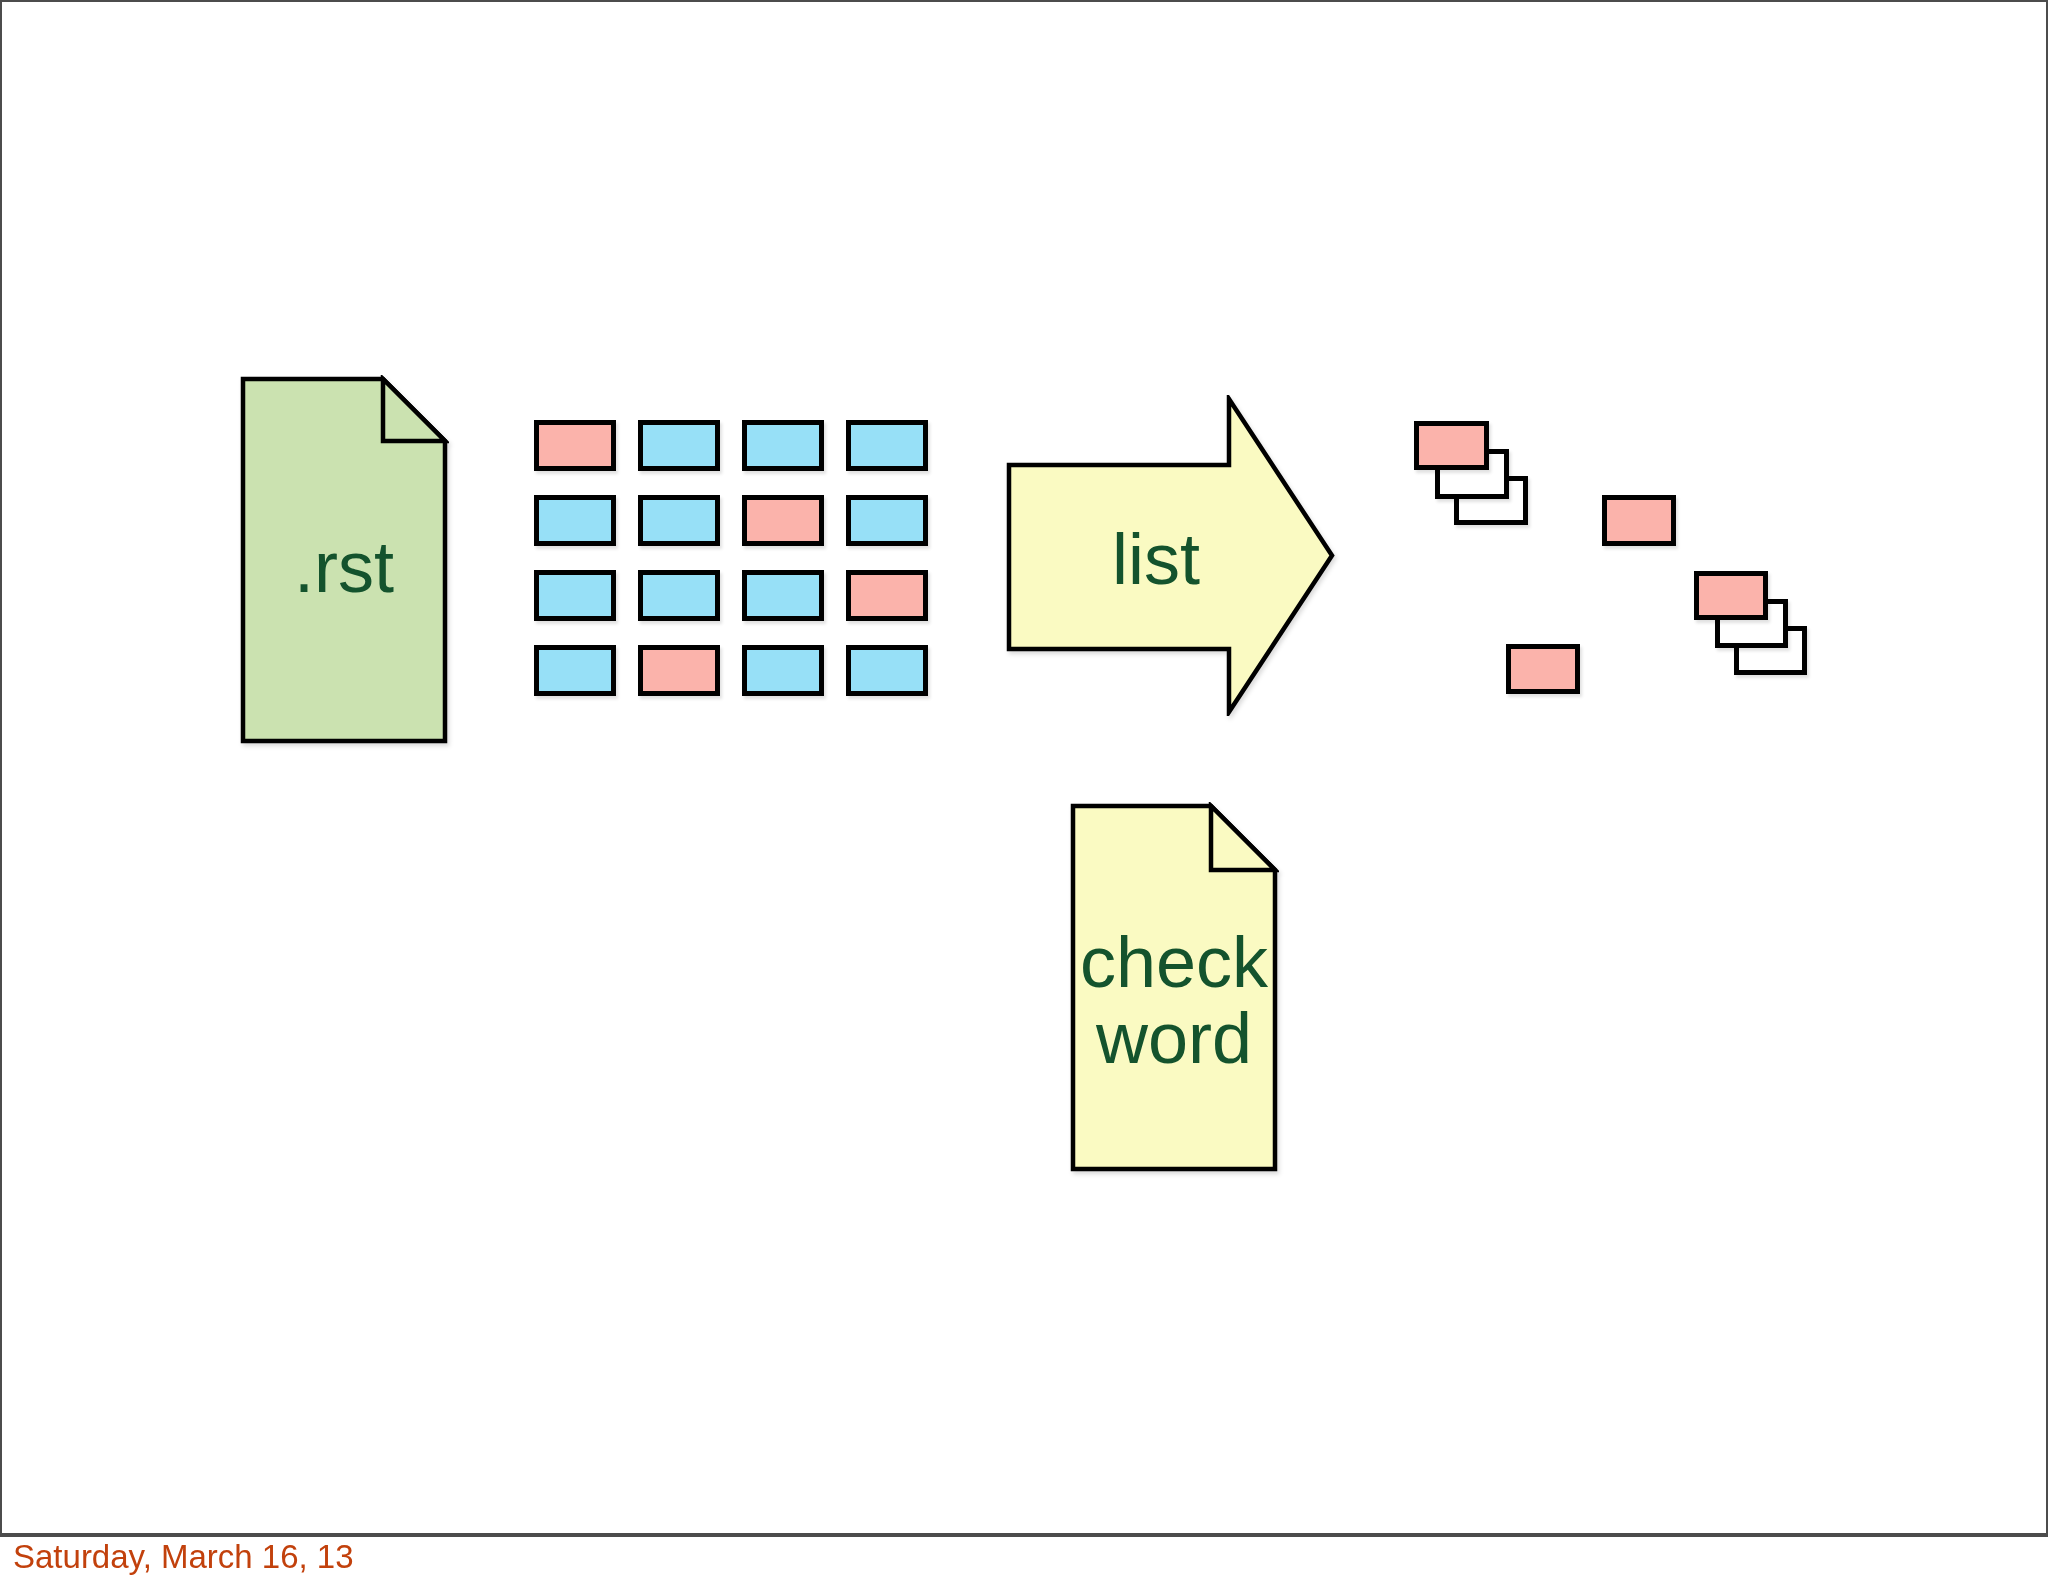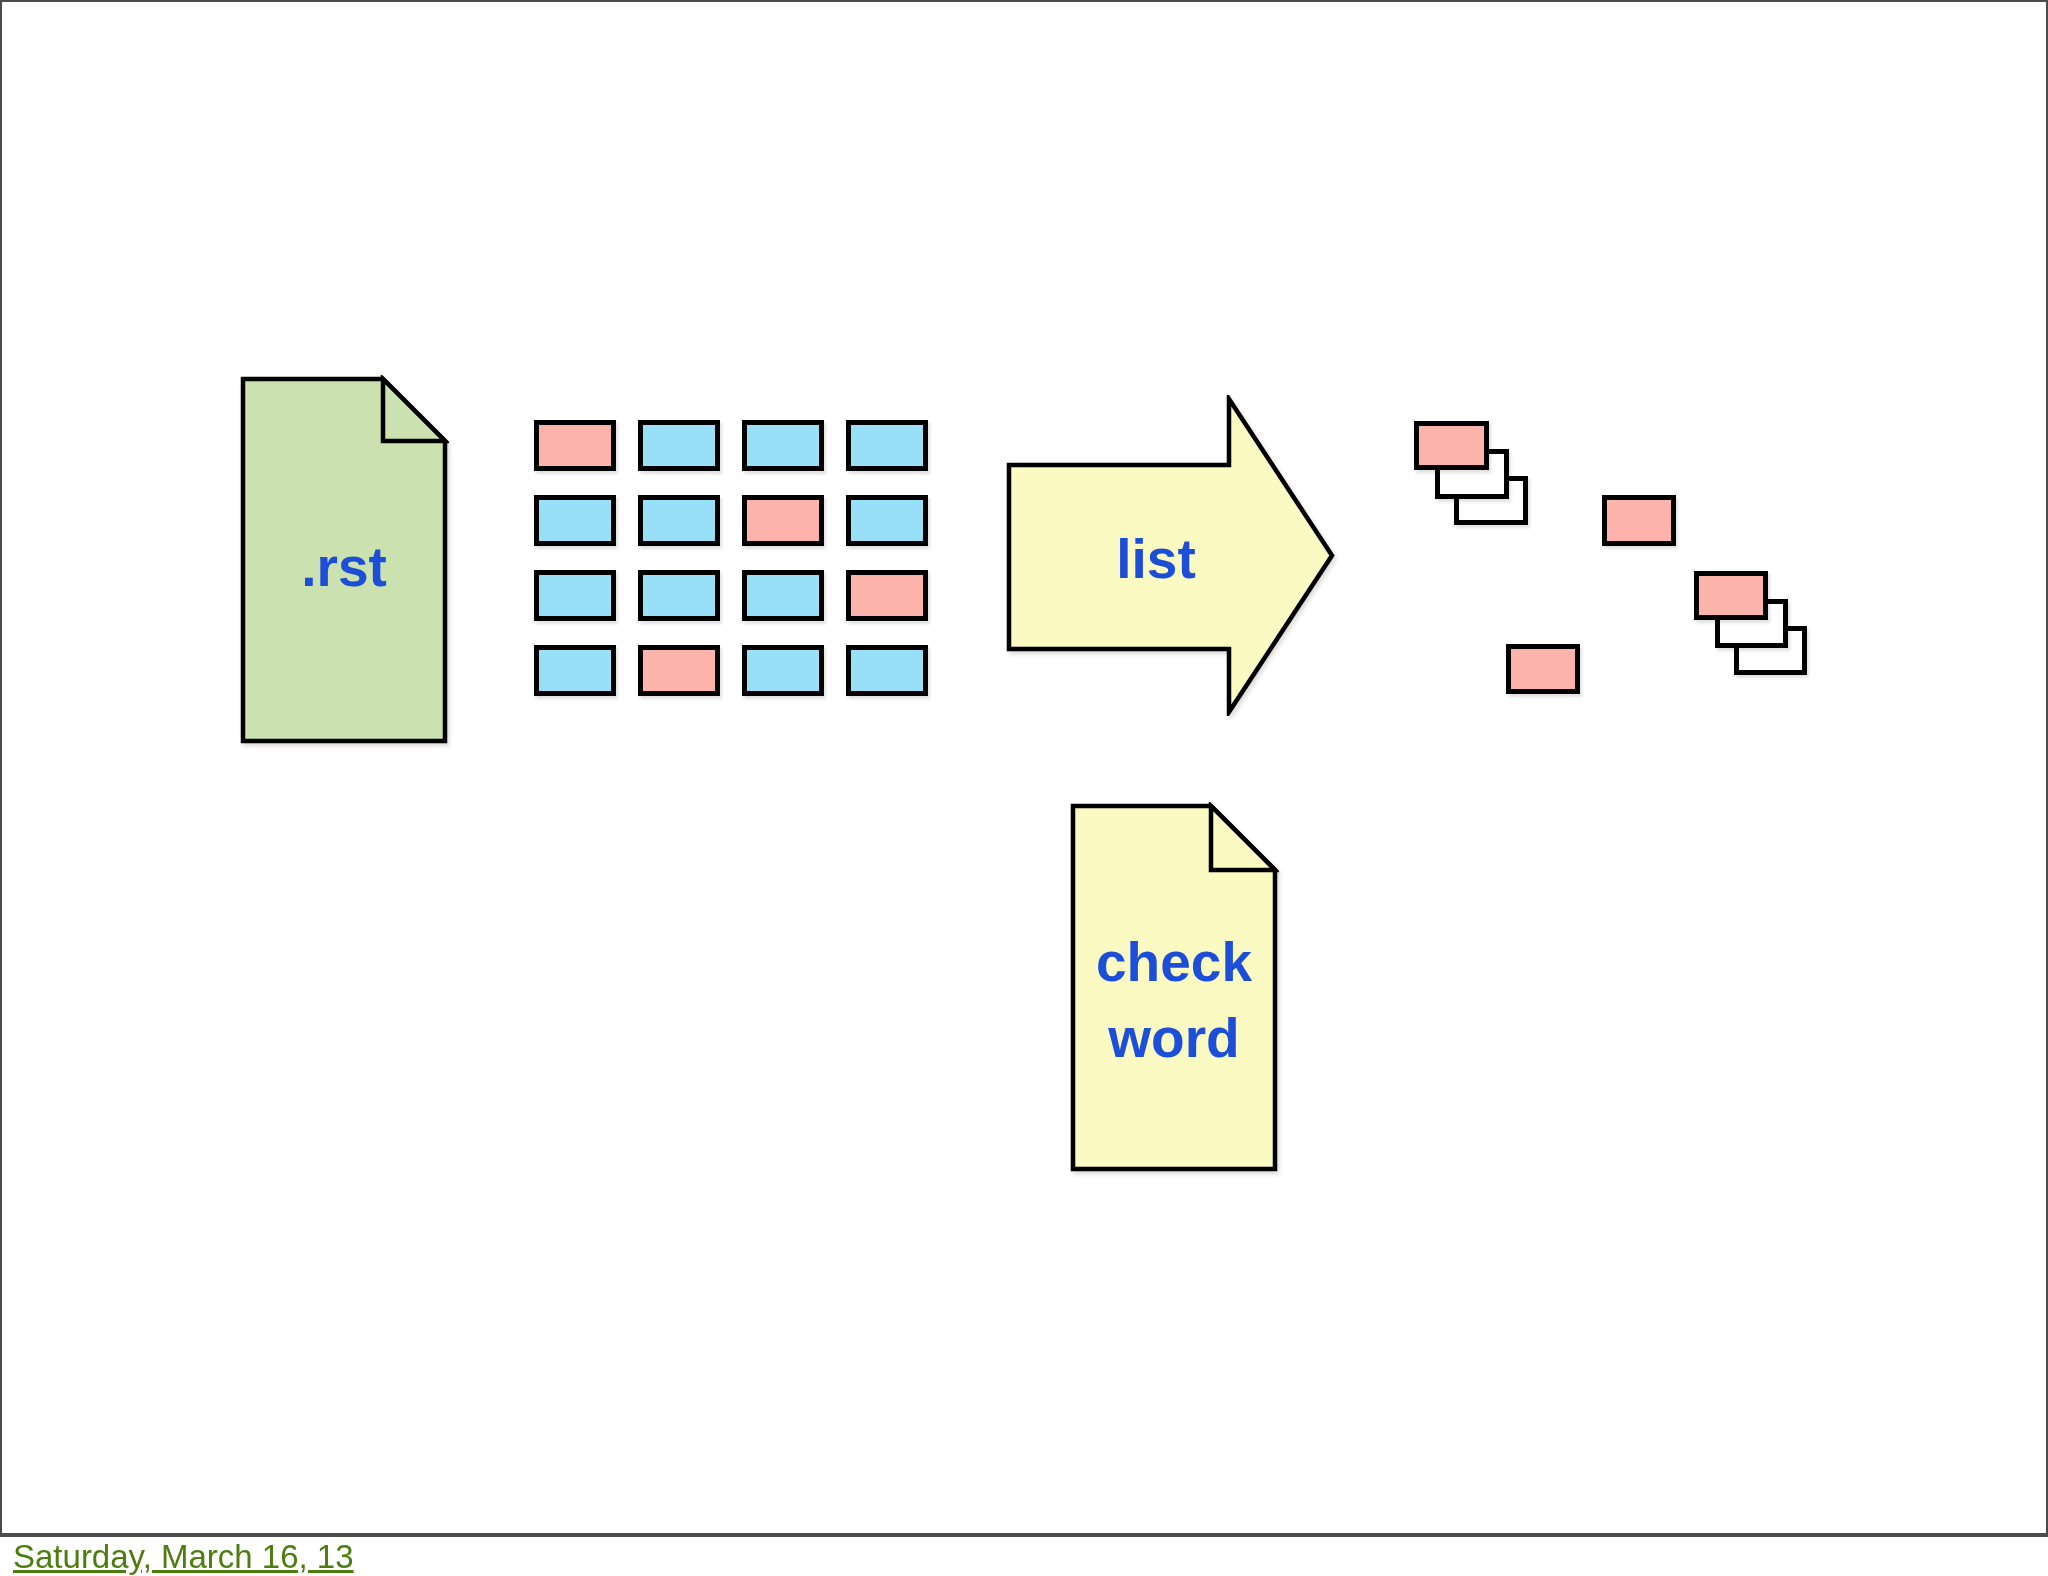--- a/index.html
+++ b/index.html
@@ -24,26 +24,25 @@
     border-bottom-width: 4px;
   }
 
   .shape {
     position: absolute;
     filter: drop-shadow(2px 3px 2px rgba(0,0,0,0.14));
   }
 
   .doc-label {
     position: absolute;
-    font-size: 55px;
+    font-size: 72px;
     line-height: 72px;
-    color: #1d4ed8;
+    color: #14532d;
     text-align: center;
     white-space: nowrap;
-    font-weight: bold;
   }
 
   #rst-label   { left: 237px; top: 529px; width: 210px; }
   #check-label { left: 1034px; top: 521px; width: 240px; }
   #wordlist-label { left: 1067px; top: 922px; width: 210px; line-height: 76px; }
 
   .cell {
     position: absolute;
     width: 82px;
     height: 51px;
@@ -70,23 +69,22 @@
   .sc5 { left: 1692px; top: 569px; width: 74px; height: 49px; z-index: 3; }
   .sc6 { left: 1713px; top: 597px; width: 73px; height: 49px; z-index: 2; }
   .sc7 { left: 1732px; top: 624px; width: 73px; height: 49px; z-index: 1; }
 
   #slide-date {
     position: absolute;
     left: 13px;
     top: 1539px;
     font-size: 33px;
     line-height: 36px;
-    color: #4d7c0f;
+    color: #c2410c;
     white-space: nowrap;
-    text-decoration: underline;
   }
 </style>
 </head>
 <body>
 
 <div class="slide">
 
   <svg class="shape" style="left:237px; top:373px;" width="210" height="370" viewBox="0 0 210 370">
     <path d="M4 4 H144 L206 66 V366 H4 Z" style="fill:var(--green); stroke:var(--stroke);" stroke-width="4.5" stroke-linejoin="miter"></path>
     <path d="M144 4 V66 H206 Z" style="fill:var(--green); stroke:var(--stroke);" stroke-width="4.5" stroke-linejoin="miter"></path>

